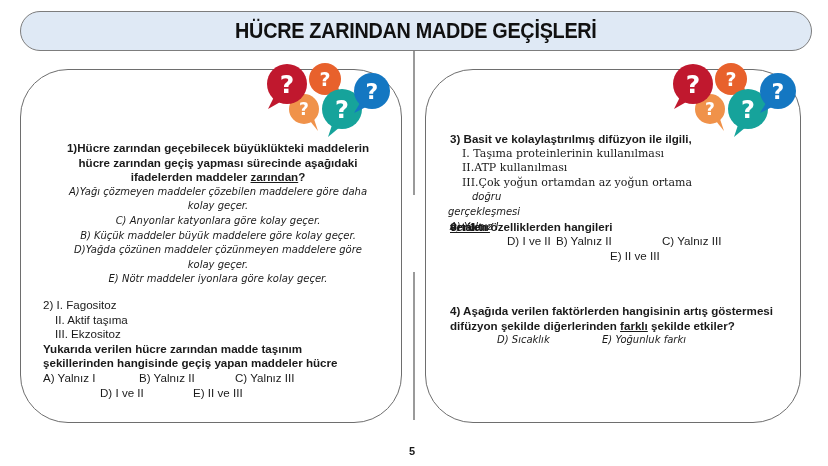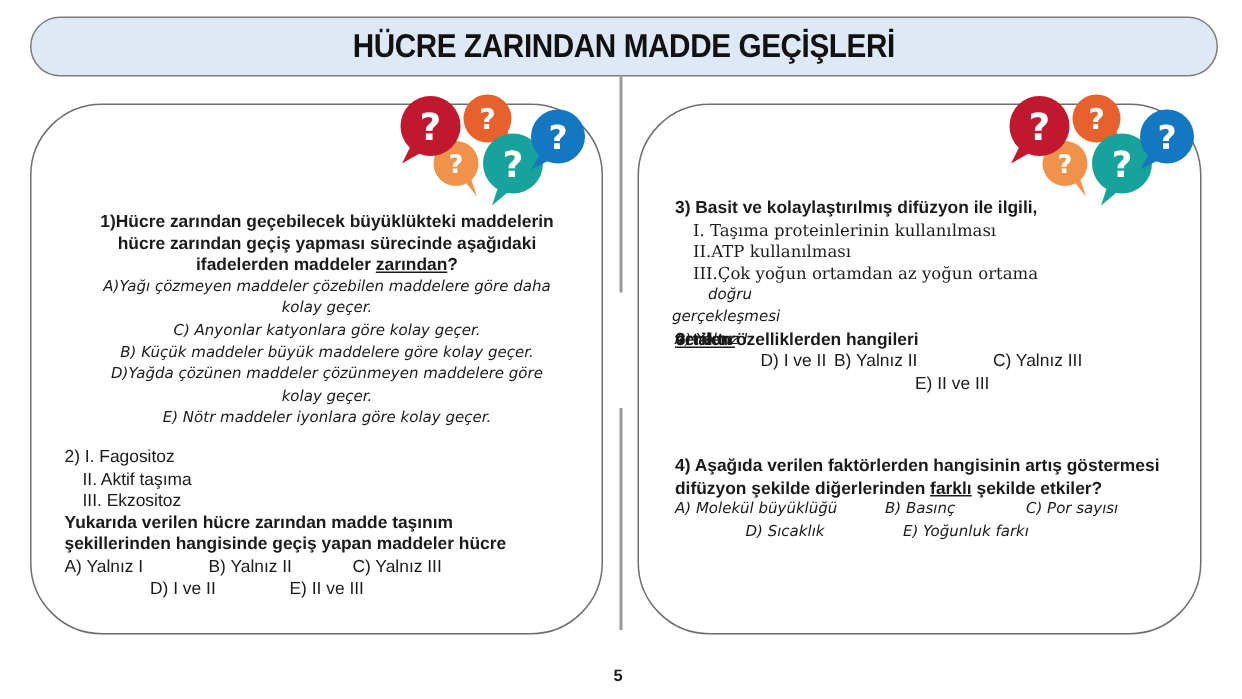--- a/index.html
+++ b/index.html
@@ -175,23 +175,18 @@
   </div>
   <div class="opt-row">
     <span style="left:160px">E) II ve III</span>
   </div>
 </div>
 
 <div class="q-block q4">
   <span class="line bold">4) Aşağıda verilen faktörlerden hangisinin artış göstermesi</span>
   <span class="line bold"><span>difüzyon şekilde diğerlerinden </span><span class="underline">farklı</span><span> şekilde etkiler?</span></span>
   <div class="opt-row sans2">
-    <span style="left:0">A) Molekül büyüklüğü</span>
-    <span style="left:140px">B) Basınç</span>
-    <span style="left:234px">C) Por sayısı</span>
-  </div>
-  <div class="opt-row sans2">
     <span style="left:47px">D) Sıcaklık</span>
     <span style="left:152px">E) Yoğunluk farkı</span>
   </div>
 </div>
 
 <div class="page-num">5</div>
 
 </body></html>

